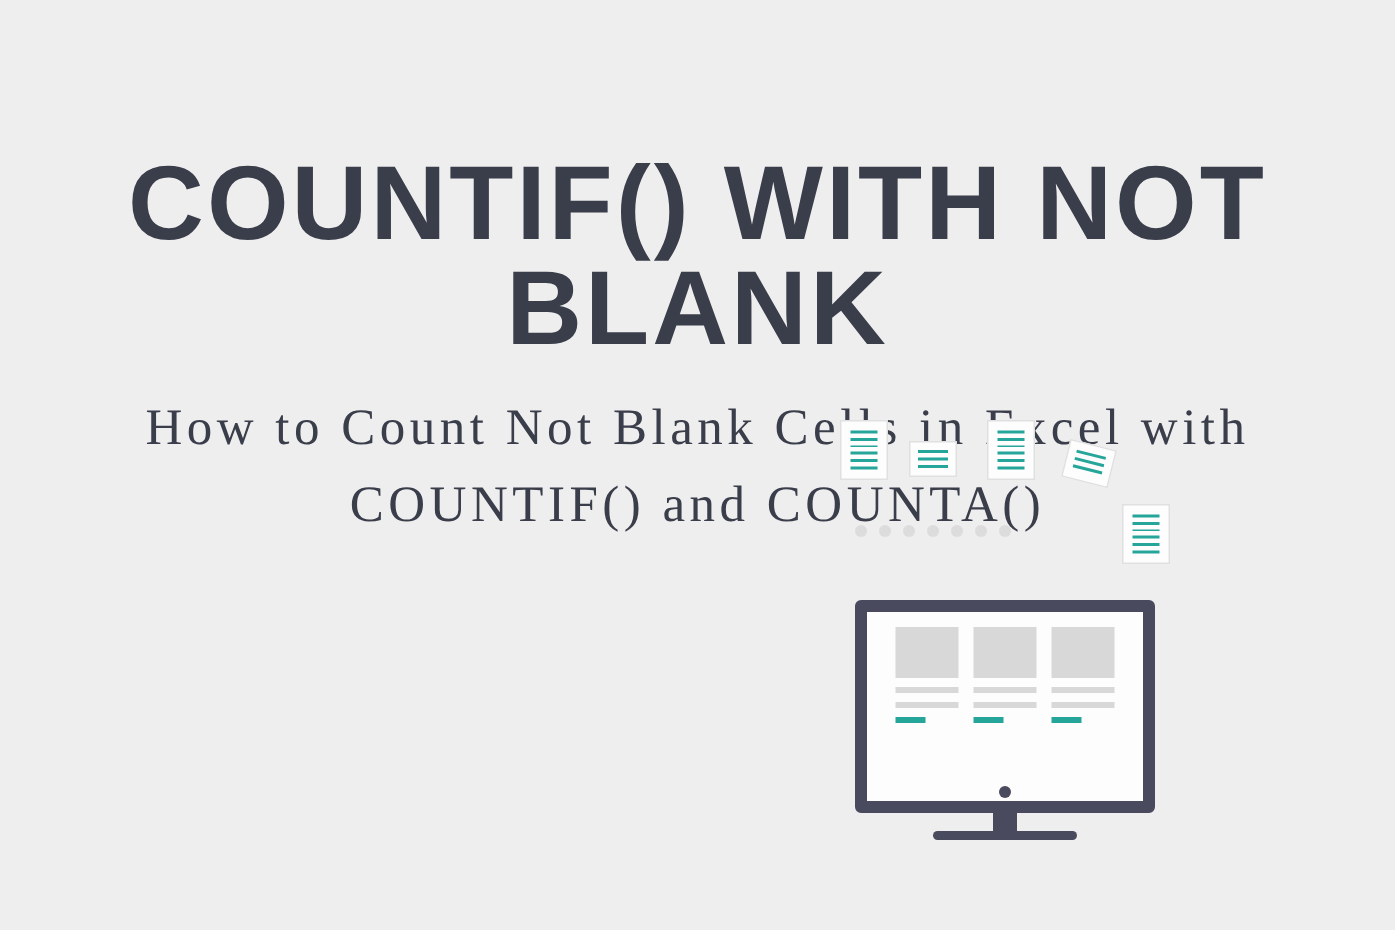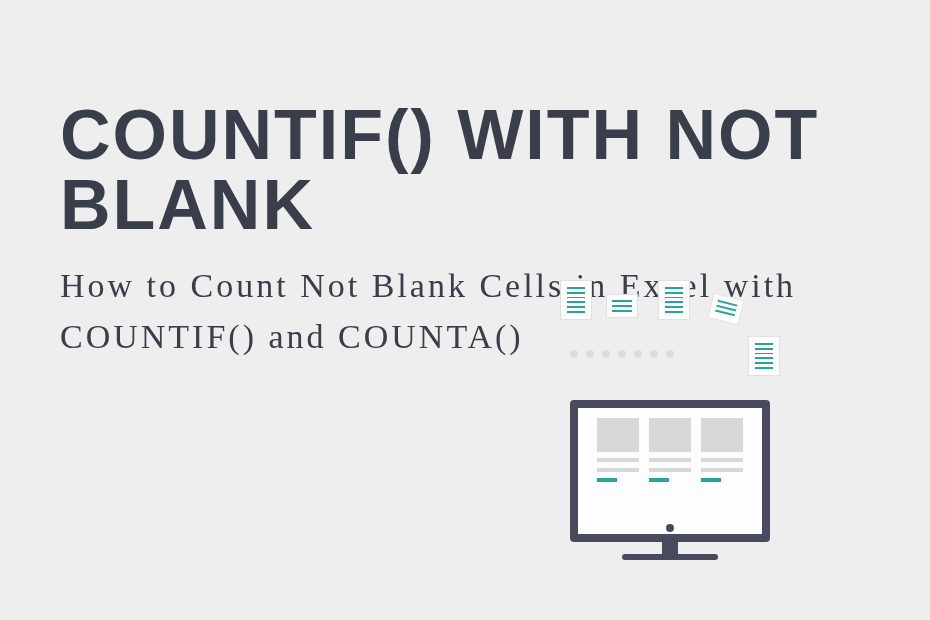--- a/index.html
+++ b/index.html
@@ -5,20 +5,21 @@
     * { margin: 0; padding: 0; box-sizing: border-box; }
     body {
       width: 930px;
       height: 620px;
       background: #eeeeee;
       position: relative;
       overflow: hidden;
     }
     .content {
       padding: 100px 60px 0 60px;
+      text-align: center;
     }
     .main-title {
       font-family: 'Arial Black', 'Impact', sans-serif;
       font-size: 70px;
       font-weight: 900;
       letter-spacing: 2px;
       color: #3a3d4a;
       text-transform: uppercase;
       line-height: 1;
       font-stretch: condensed;

